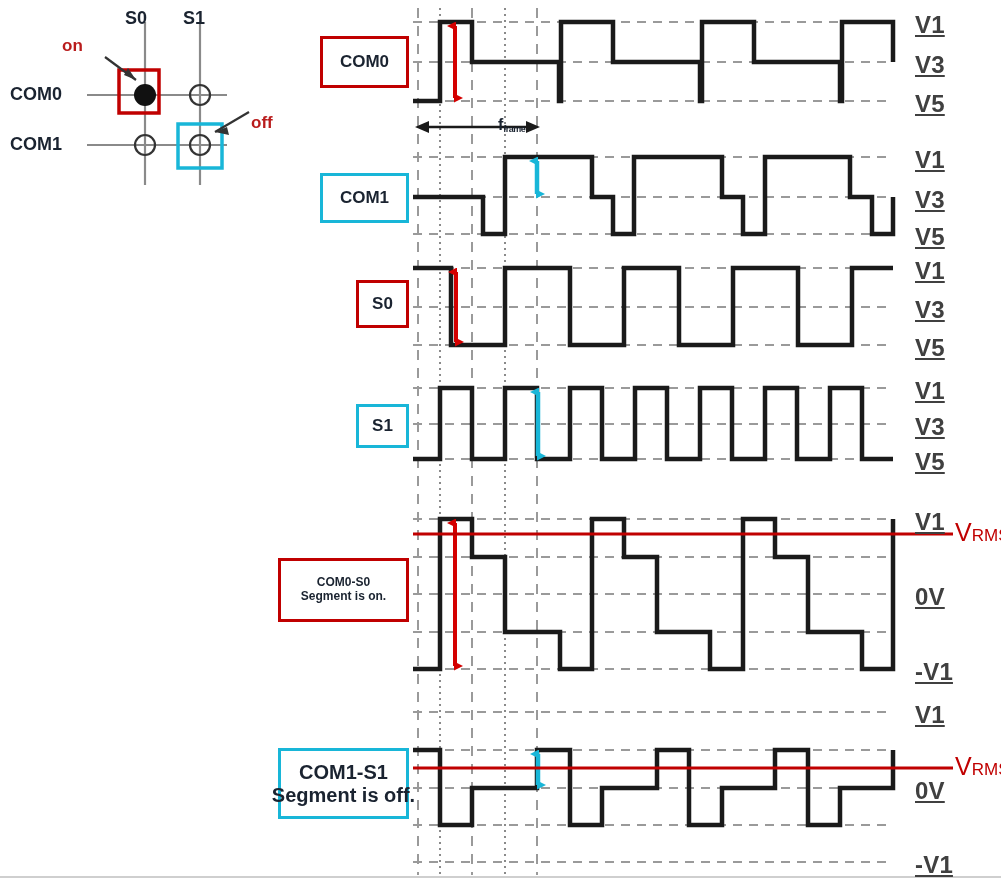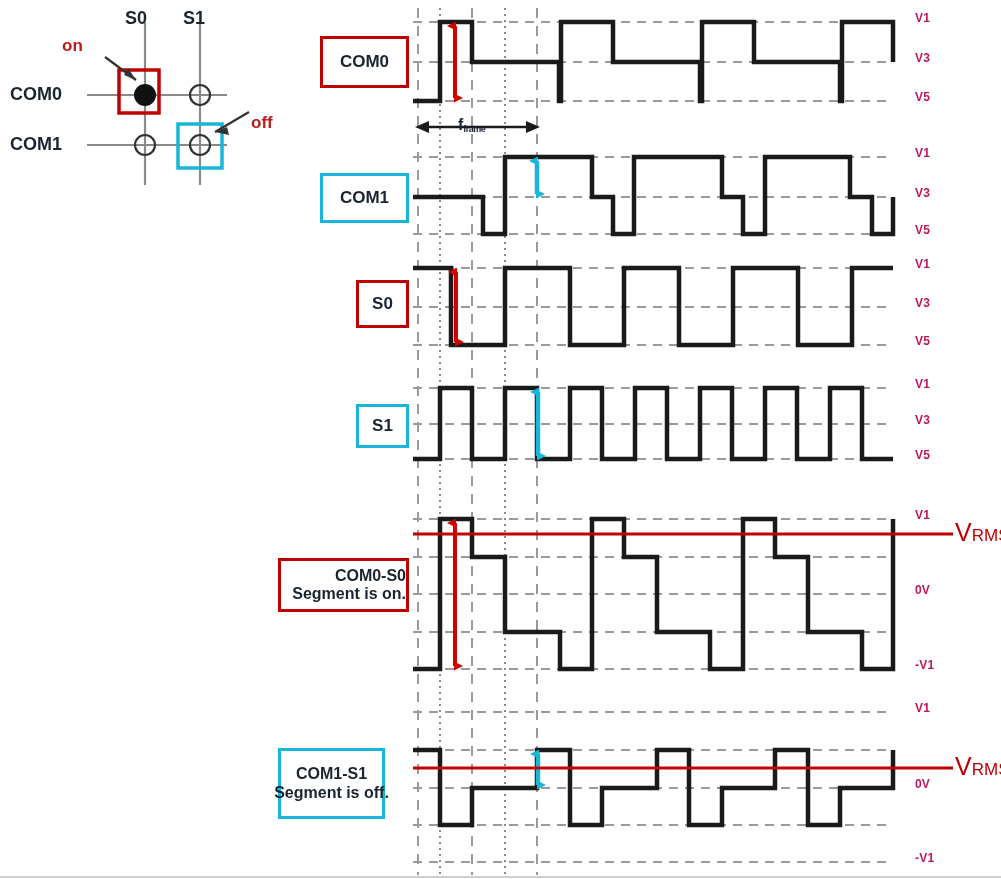--- a/index.html
+++ b/index.html
@@ -8,29 +8,29 @@
   #stage{position:absolute;left:0;top:0;width:1001px;height:879px;overflow:hidden;}
   svg{position:absolute;left:0;top:0;}
 
   .boxlabel{position:absolute;box-sizing:border-box;background:#fff;
             display:flex;flex-direction:column;align-items:center;
             justify-content:center;font-weight:bold;line-height:1.15;}
   .boxlabel.red{border:3px solid #c00000;}
   .boxlabel.cyan{border:3px solid #18b6d8;}
   .boxlabel span{display:block;white-space:nowrap;}
 
-  .vlabel{position:absolute;font-weight:bold;font-size:12px;color:#be185d;
-          letter-spacing:.2px;white-space:nowrap;}
+  .vlabel{position:absolute;font-weight:bold;font-size:24px;color:#404040;
+          letter-spacing:.2px;white-space:nowrap;text-decoration:underline;}
   .vrms{position:absolute;color:#c00000;font-weight:normal;white-space:nowrap;
         font-family:"Liberation Sans",sans-serif;}
   .vrms .big{font-size:25px;}
   .vrms .sub{font-size:17px;}
 
   .gridlabel{position:absolute;font-weight:bold;font-size:18px;color:#1a2330;}
-  .fframe{position:absolute;font-weight:bold;font-size:16px;color:#1a2330;}
+  .fframe{position:absolute;font-weight:bold;font-size:16px;color:#1a2330;margin-left:40px;}
   .fframe .sub{font-size:9px;vertical-align:-2px;letter-spacing:-.5px;}
   .smalltxt{position:absolute;font-weight:bold;font-size:17px;color:#b91c1c;}
 </style>
 </head>
 <body>
 
 <div id="stage">
 
   <svg width="1001" height="879" viewBox="0 0 1001 879">
 
@@ -169,26 +169,26 @@
   </div>
 
   <div class="boxlabel red" style="left:356px;top:280px;width:53px;height:48px;font-size:17px;">
     <span>S0</span>
   </div>
 
   <div class="boxlabel cyan" style="left:356px;top:404px;width:53px;height:44px;font-size:17px;">
     <span>S1</span>
   </div>
 
-  <div class="boxlabel red" style="left:278px;top:558px;width:131px;height:54px;font-size:16px;align-items:flex-end;">
+  <div class="boxlabel red" style="left:278px;top:558px;width:131px;height:64px;font-size:12px;">
     <span>COM0-S0</span>
     <span>Segment is on.</span>
   </div>
 
-  <div class="boxlabel cyan" style="left:278px;top:748px;width:107px;height:71px;font-size:16px;">
+  <div class="boxlabel cyan" style="left:278px;top:748px;width:131px;height:71px;font-size:20px;">
     <span>COM1-S1</span>
     <span>Segment is off.</span>
   </div>
 
   <div class="fframe" style="left:458px;top:116px;"><span>f</span><span class="sub">frame</span></div>
 
   <div class="vlabel" style="left:915px;top:11px;">V1</div>
   <div class="vlabel" style="left:915px;top:51px;">V3</div>
   <div class="vlabel" style="left:915px;top:90px;">V5</div>
 

